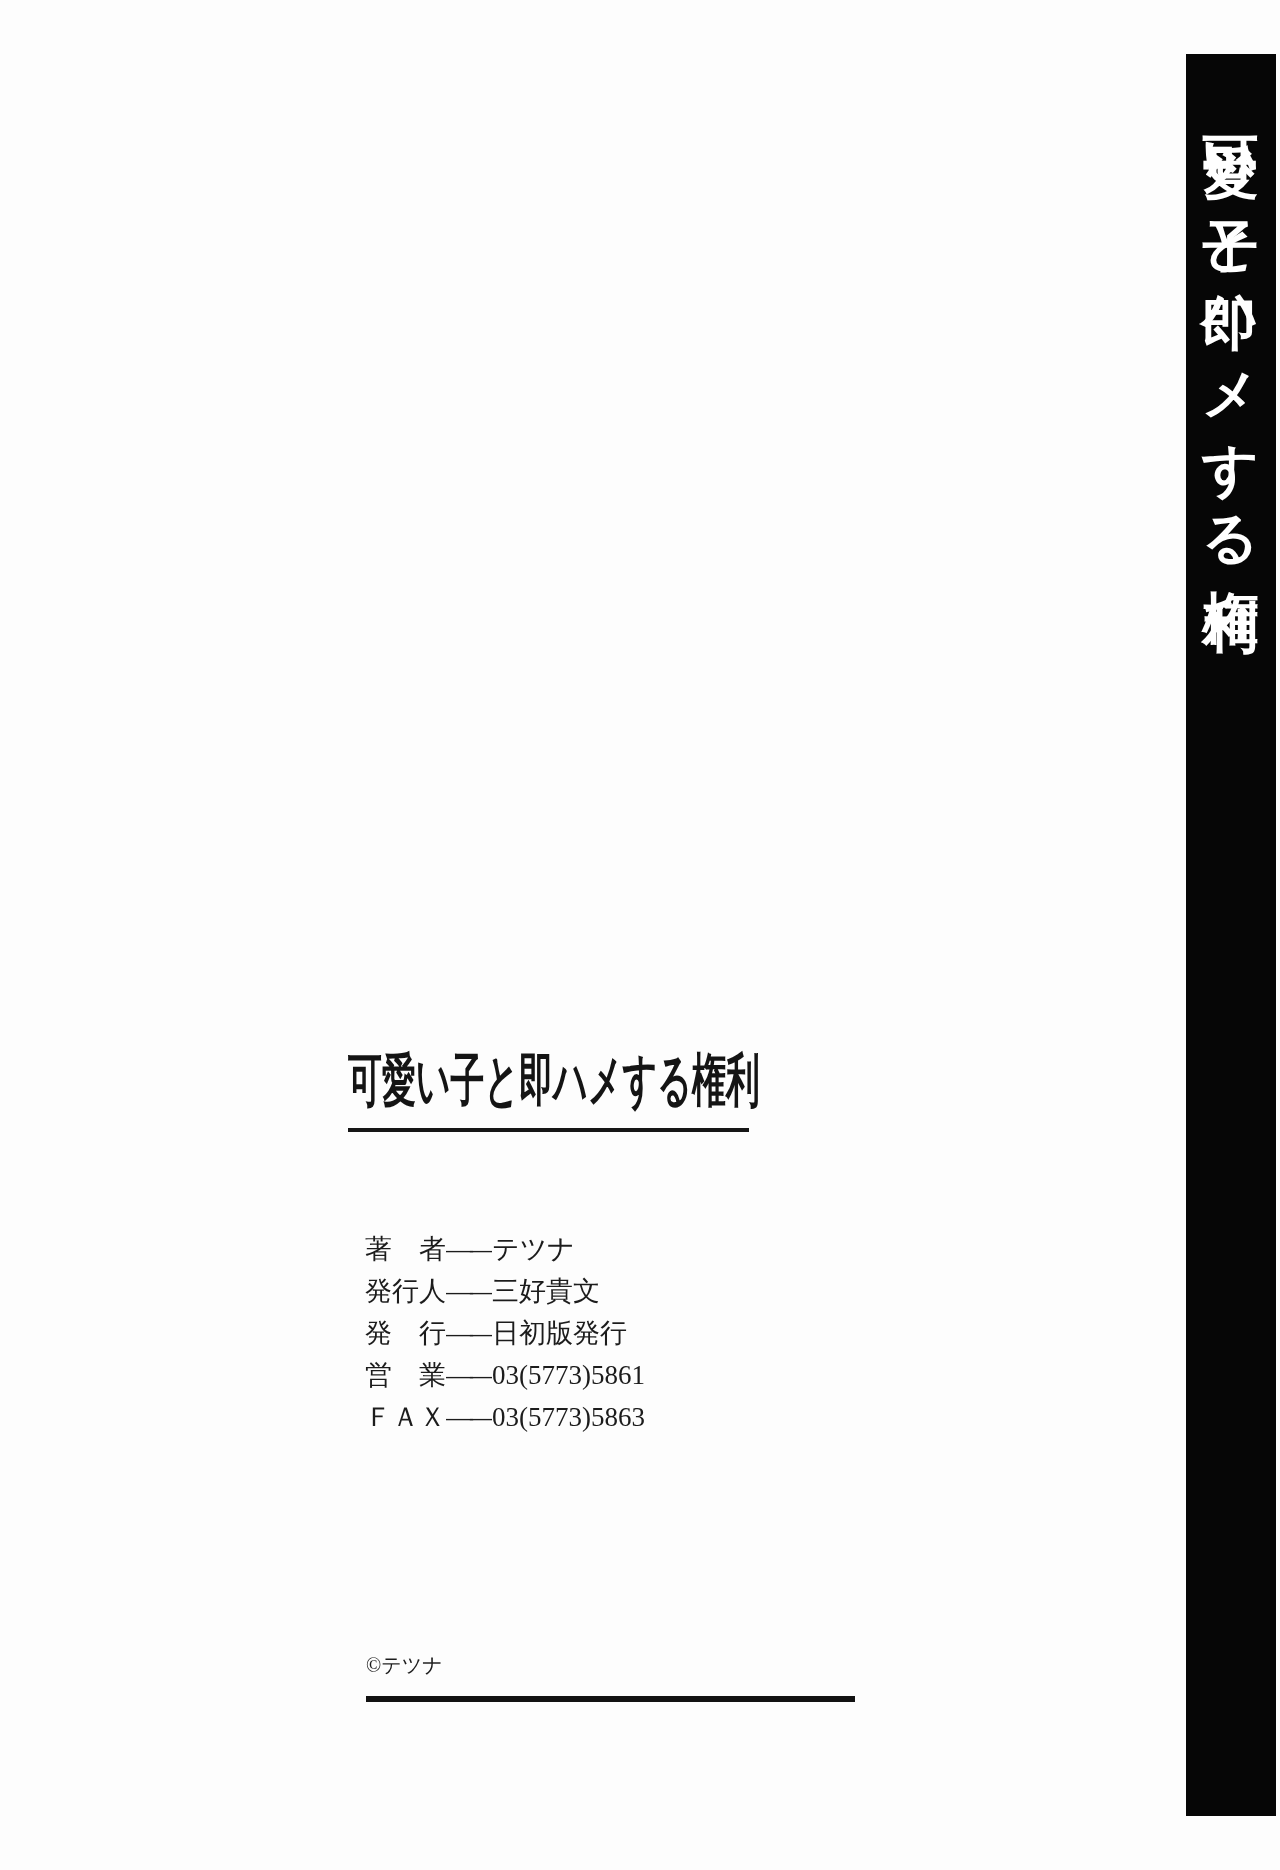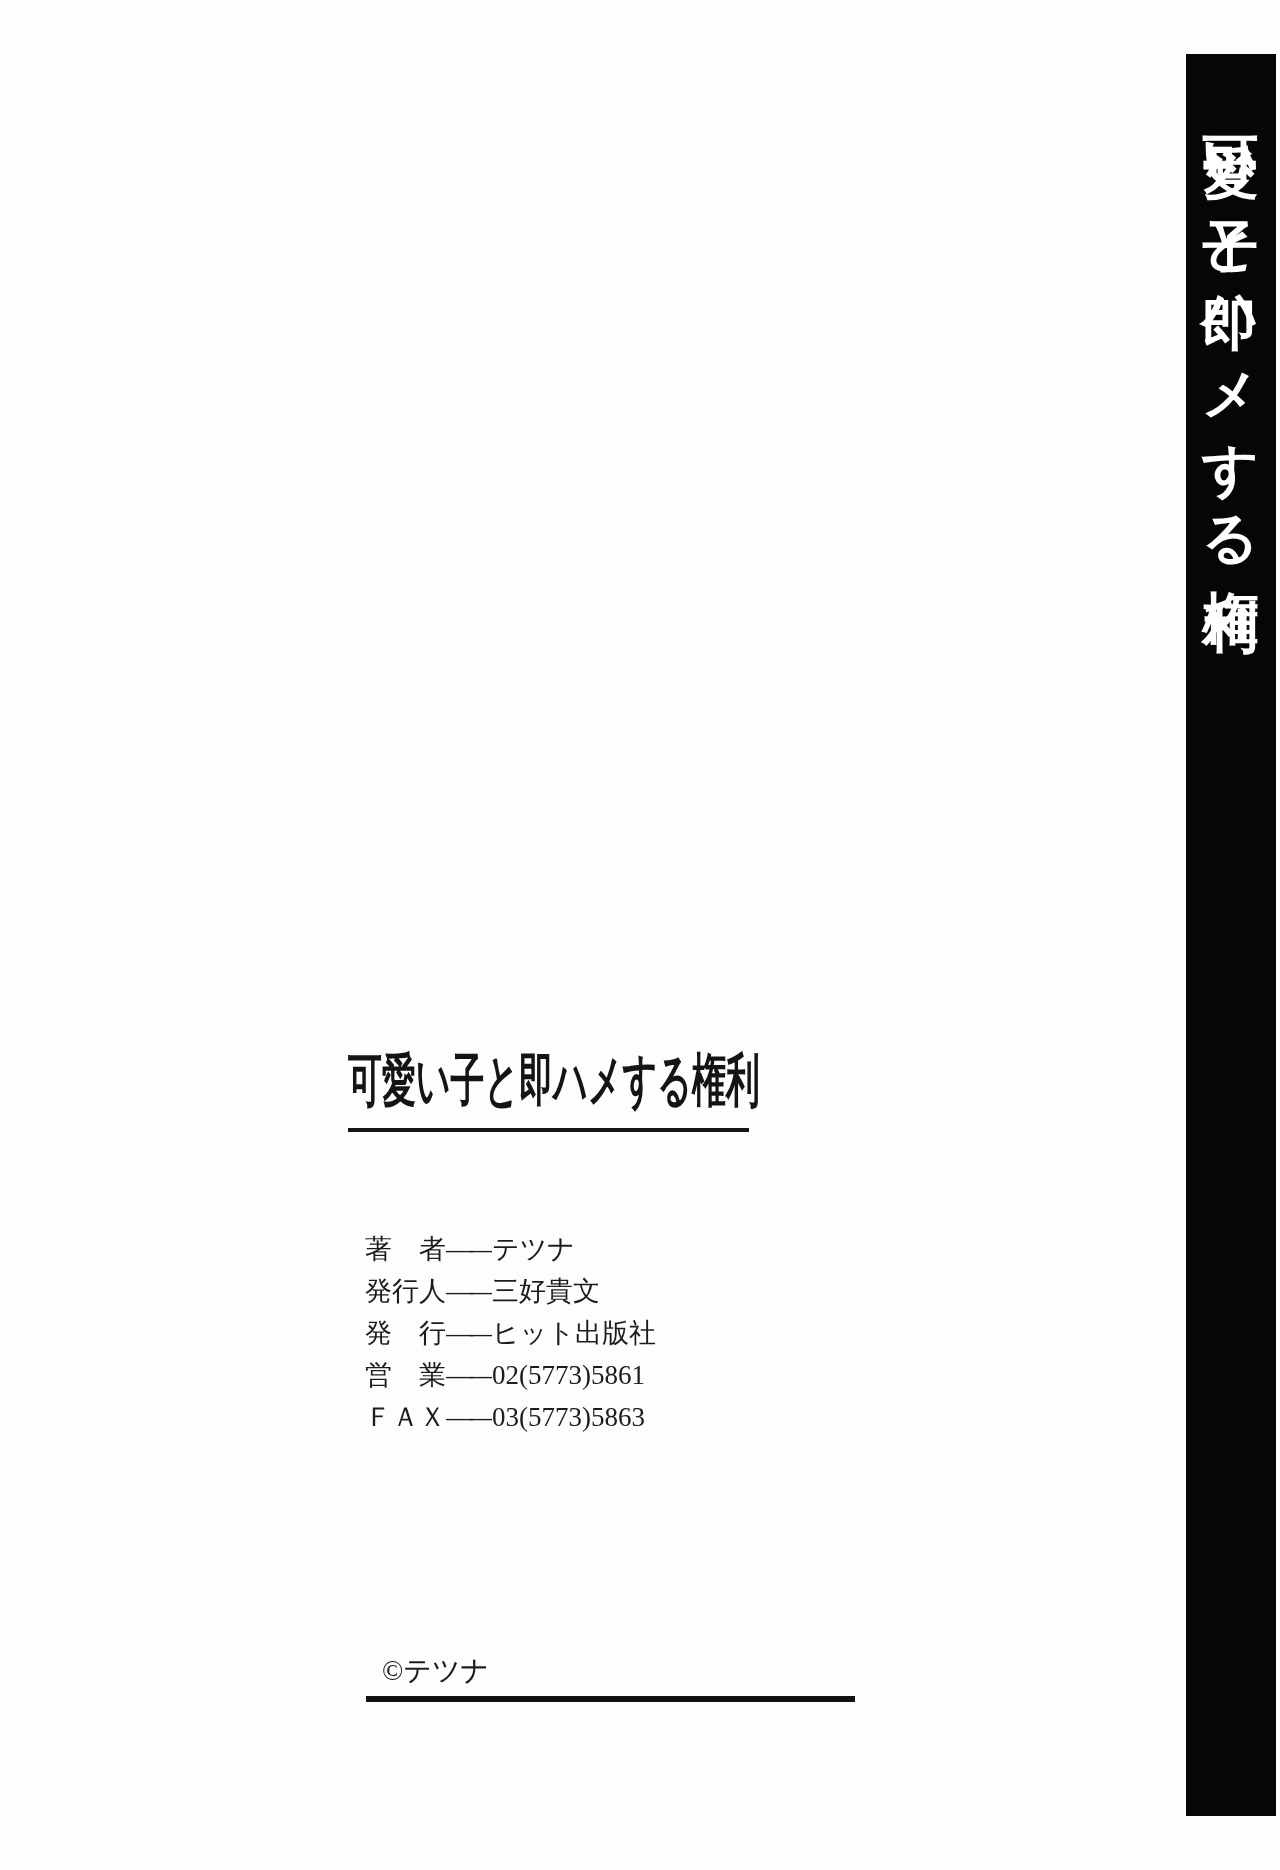--- a/index.html
+++ b/index.html
@@ -91,24 +91,23 @@
     white-space: nowrap;
   }
   .row .value { white-space: pre; text-align: center; }
   .row.indent2 .value { padding-left: 130px; }
 
   
   .copyright {
     position: absolute;
     left: 366px;
     top: 1652px;
-    font-size: 28px;
+    font-size: 20px;
     color: #1c1c1c;
     white-space: pre;
-    margin-left: 16px;
   }
   .copyright-rule {
     position: absolute;
     left: 366px;
     top: 1696px;
     width: 489px;
     height: 6px;
     background: #121212;
   }
 </style>
@@ -131,26 +130,26 @@
       <span class="value">テツナ</span>
     </div>
     <div class="row">
       <span class="label">発行人</span>
       <span class="dash">——</span>
       <span class="value">三好貴文</span>
     </div>
     <div class="row">
       <span class="label">発　行</span>
       <span class="dash">——</span>
-      <span class="value">ヒット出版社</span>
+      <span class="value">日初版発行</span>
     </div>
     <div class="row">
       <span class="label">営　業</span>
       <span class="dash">——</span>
-      <span class="value">02(5773)5861</span>
+      <span class="value">03(5773)5861</span>
     </div>
     <div class="row">
       <span class="label">ＦＡＸ</span>
       <span class="dash">——</span>
       <span class="value">03(5773)5863</span>
     </div>
   </div>
 
   <div class="copyright">©テツナ</div>
   <div class="copyright-rule"></div>

